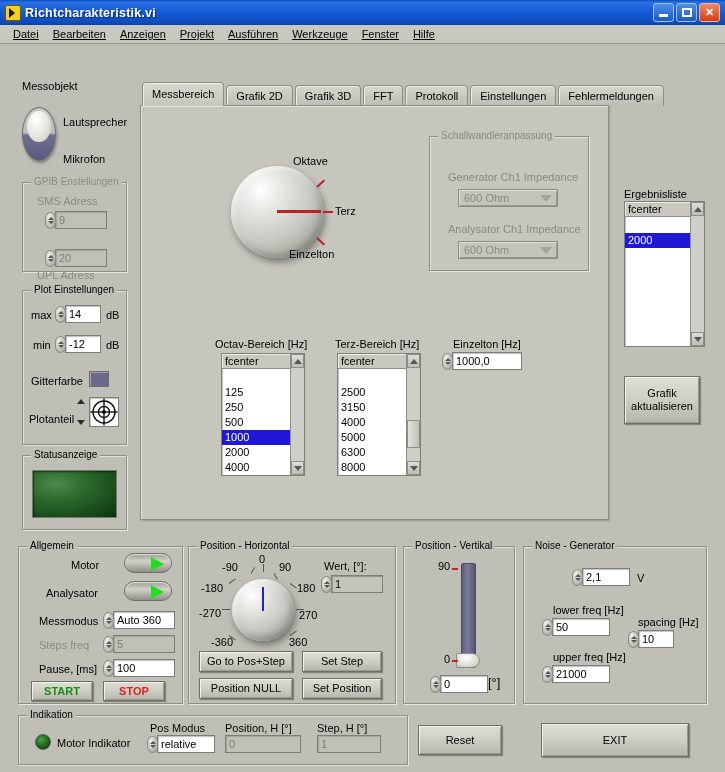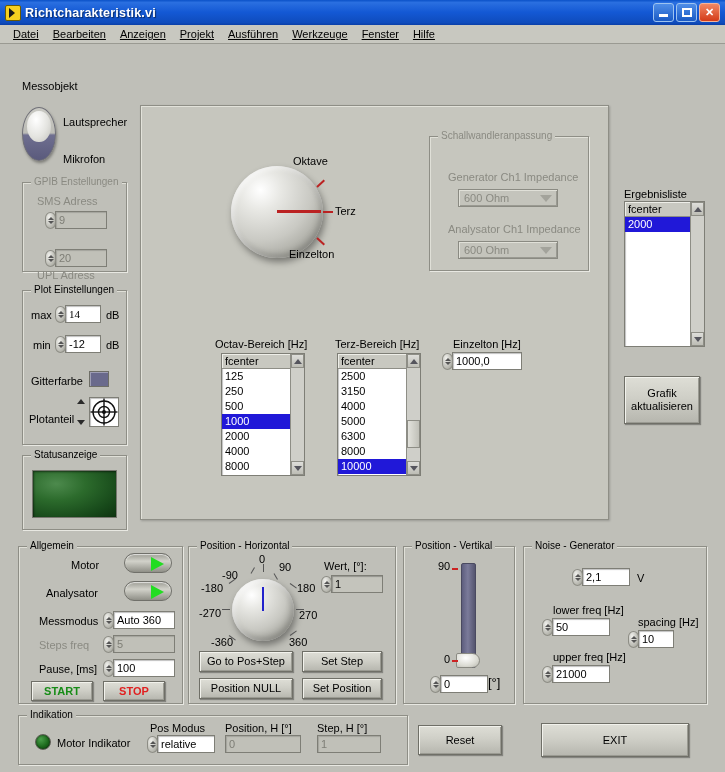--- a/index.html
+++ b/index.html
@@ -92,21 +92,21 @@
     position:absolute; background:linear-gradient(180deg,#dedeD6 0%,#cfcfc7 45%,#b6b6ae 100%);
     border:1px solid #6f6f67;
     box-shadow: inset 1px 1px 0 #f2f2ec, inset -1px -1px 0 #9a9a92, 1px 1px 1px rgba(0,0,0,.3);
     font-size:11px; color:#000; display:flex; align-items:center; justify-content:center;
     cursor:pointer; text-align:center; line-height:1.15;
   }
 
   
   .listbox { position:absolute; background:#fff; border:1px solid #7e7e76;
              box-shadow: inset 1px 1px 1px rgba(0,0,0,.25); display:flex; }
-  .lb-main { flex:1; display:flex; flex-direction:column; min-width:0; }
+  .lb-main { flex:1; display:flex; flex-direction:column; min-width:0;gap:16px; }
   .lb-head { height:15px; background:#c8c8c0; border-bottom:1px solid #8e8e86;
              font-size:11px; padding:0 3px; line-height:14px;
              box-shadow: inset 1px 1px 0 #eeeee8; }
   .lb-items { flex:1; overflow:hidden; }
   .lb-row { height:15px; font-size:11px; line-height:15px; padding:0 3px; color:#000; cursor:pointer; }
   .lb-row.sel { background:#2018d8; color:#fff; }
   .lb-sb { width:14px; background:#c8c8c0; border-left:1px solid #8e8e86;
            display:flex; flex-direction:column; justify-content:space-between; }
   .sb-btn { height:14px; background:linear-gradient(180deg,#dededa,#bdbdb5);
             border:1px solid #8e8e86; display:flex; align-items:center; justify-content:center; cursor:pointer; }
@@ -252,21 +252,21 @@
           <i class="up"></i>
           <i class="dn"></i>
         </div>
       <div class="fld ro" style="width:52px;">20</div>
     </div>
   </div>
 
   <div class="grp onwin" style="left:22px; top:290px; width:105px; height:155px;">
     <div class="lbl">Plot  Einstellungen</div>
     <div class="static" style="left:8px; top:18px;">max</div>
-    <div class="numbox" style="left:32px; top:14px;font-family:Liberation Serif, serif;">
+    <div class="numbox" style="left:32px; top:14px;">
       <div class="spin">
           <i class="up"></i>
           <i class="dn"></i>
         </div>
       <div class="fld" style="width:36px;">14</div>
     </div>
     <div class="static" style="left:83px; top:18px;">dB</div>
 
     <div class="static" style="left:10px; top:48px;">min</div>
     <div class="numbox" style="left:32px; top:44px;">
@@ -295,20 +295,29 @@
         <line x1="0.5" y1="14" x2="27.5" y2="14" stroke="#111" stroke-width="1.4"></line>
       </svg>
     </div>
   </div>
 
   <div class="grp onwin" style="left:22px; top:455px; width:105px; height:75px;">
     <div class="lbl">Statusanzeige</div>
     <div class="statusbox" style="left:9px; top:14px; width:85px; height:48px;"></div>
   </div>
 
+  <div class="tabstrip" style="left:142px; top:82px;">
+    <div class="tab active">Messbereich</div>
+    <div class="tab">Grafik 2D</div>
+    <div class="tab">Grafik 3D</div>
+    <div class="tab">FFT</div>
+    <div class="tab">Protokoll</div>
+    <div class="tab">Einstellungen</div>
+    <div class="tab">Fehlermeldungen</div>
+  </div>
 
   <div class="tabpanel" style="left:140px; top:105px; width:469px; height:415px;">
 
     <div class="knob" style="left:90px; top:60px; width:92px; height:92px;">
       <div style="position:absolute; left:46px; top:44px; width:44px; height:3px; background:#bb2222;"></div>
     </div>
     <div class="tick" style="left:176px; top:80px; width:10px; height:2px; transform:rotate(-43deg); background:#bb2222;"></div>
     <div class="tick" style="left:182px; top:105px; width:10px; height:2px; background:#bb2222;"></div>
     <div class="tick" style="left:176px; top:131px; width:10px; height:2px; transform:rotate(43deg); background:#bb2222;"></div>
     <div class="static" style="left:152px; top:49px;">Oktave</div>
@@ -470,21 +479,21 @@
     <div class="tick" style="left:62px; top:26px; width:7px; height:1px; transform:rotate(-60deg); background:#555;"></div>
     <div class="tick" style="left:74px; top:17px; width:1px; height:8px; background:#555;"></div>
     <div class="tick" style="left:85px; top:26px; width:7px; height:1px; transform:rotate(60deg); background:#555;"></div>
     <div class="tick" style="left:40px; top:36px; width:8px; height:1px; transform:rotate(-35deg); background:#555;"></div>
     <div class="tick" style="left:101px; top:36px; width:8px; height:1px; transform:rotate(35deg); background:#555;"></div>
     <div class="tick" style="left:33px; top:62px; width:8px; height:1px; background:#555;"></div>
     <div class="tick" style="left:107px; top:62px; width:8px; height:1px; background:#555;"></div>
     <div class="tick" style="left:40px; top:88px; width:8px; height:1px; transform:rotate(35deg); background:#555;"></div>
     <div class="tick" style="left:101px; top:88px; width:8px; height:1px; transform:rotate(-35deg); background:#555;"></div>
 
-    <div class="static" style="left:33px; top:22px;">-90</div>
+    <div class="static" style="left:33px; top:14px;">-90</div>
     <div class="static" style="left:70px; top:6px;">0</div>
     <div class="static" style="left:90px; top:14px;">90</div>
     <div class="static" style="left:12px; top:35px;">-180</div>
     <div class="static" style="left:108px; top:35px;">180</div>
     <div class="static" style="left:10px; top:60px;">-270</div>
     <div class="static" style="left:110px; top:62px;">270</div>
     <div class="static" style="left:22px; top:89px;">-360</div>
     <div class="static" style="left:100px; top:89px;">360</div>
 
     <div class="static" style="left:135px; top:13px;">Wert, [°]:</div>

